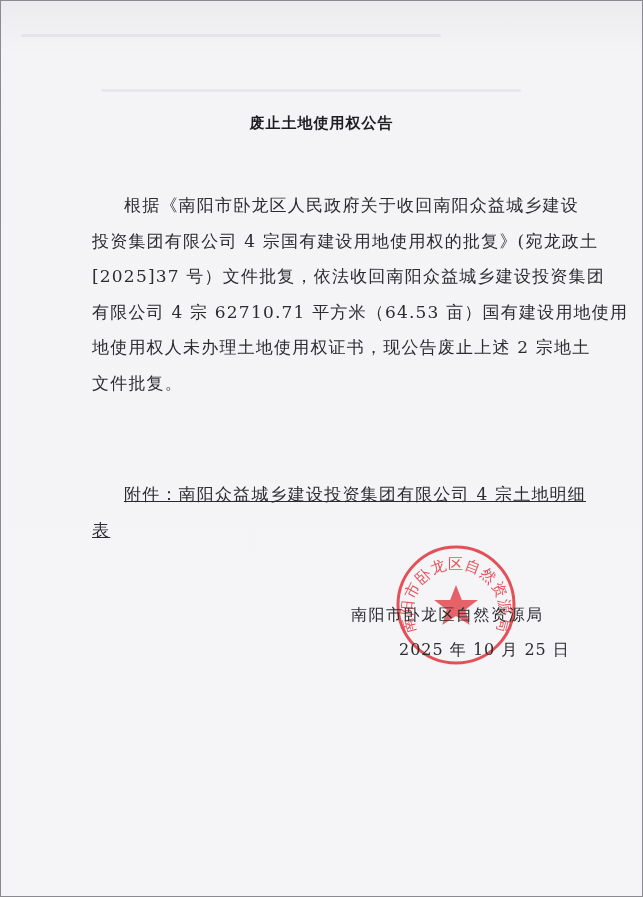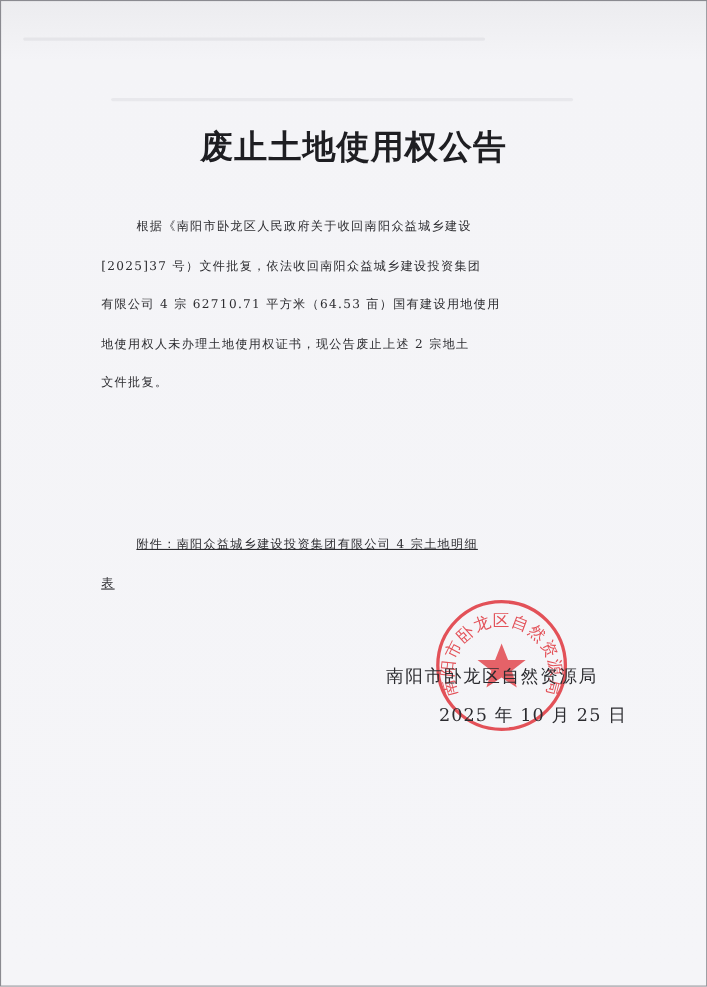--- a/index.html
+++ b/index.html
@@ -29,29 +29,29 @@
       background: rgba(150,150,160,0.12);
       border-radius: 2px;
     }
     .title {
       position: absolute;
       left: 0; right: 0;
       top: 113px;
       text-align: center;
       font-family: "DejaVu Sans", "Liberation Sans", sans-serif;
       font-weight: bold;
-      font-size: 30px;
+      font-size: 15px;
       letter-spacing: 1px;
       color: #1e1e22;
     }
     .para {
       position: absolute;
       left: 91px;
       width: 462px;
-      font-size: 11px;
+      font-size: 17px;
       line-height: 35.5px;
       letter-spacing: 1.2px;
       color: #2c2c30;
     }
     .line {
       display: block;
       white-space: nowrap;
     }
     .indent { padding-left: 32px; }
     .p1 { top: 187px; }
@@ -89,20 +89,21 @@
 
 <div class="page">
 
   <div class="bleed" style="top:33px; width:420px; left:20px;"></div>
   <div class="bleed" style="top:88px; width:420px; left:100px;"></div>
 
   <div class="title">废止土地使用权公告</div>
 
   <div class="para p1">
     <span class="line indent">根据《南阳市卧龙区人民政府关于收回南阳众益城乡建设</span>
+    <span class="line">投资集团有限公司 4 宗国有建设用地使用权的批复》(宛龙政土</span>
     <span class="line">[2025]37 号）文件批复，依法收回南阳众益城乡建设投资集团</span>
     <span class="line">有限公司 4 宗 62710.71 平方米（64.53 亩）国有建设用地使用</span>
     <span class="line">地使用权人未办理土地使用权证书，现公告废止上述 2 宗地土</span>
     <span class="line">文件批复。</span>
   </div>
 
   <div class="para p2">
     <span class="line indent">附件：南阳众益城乡建设投资集团有限公司 4 宗土地明细</span>
     <span class="line">表</span>
   </div>

